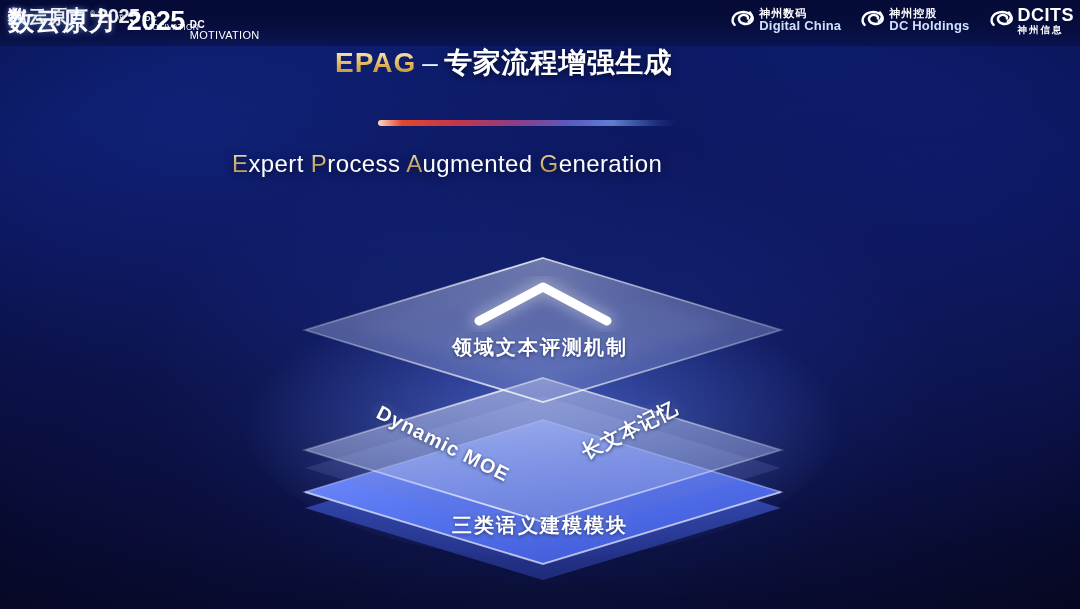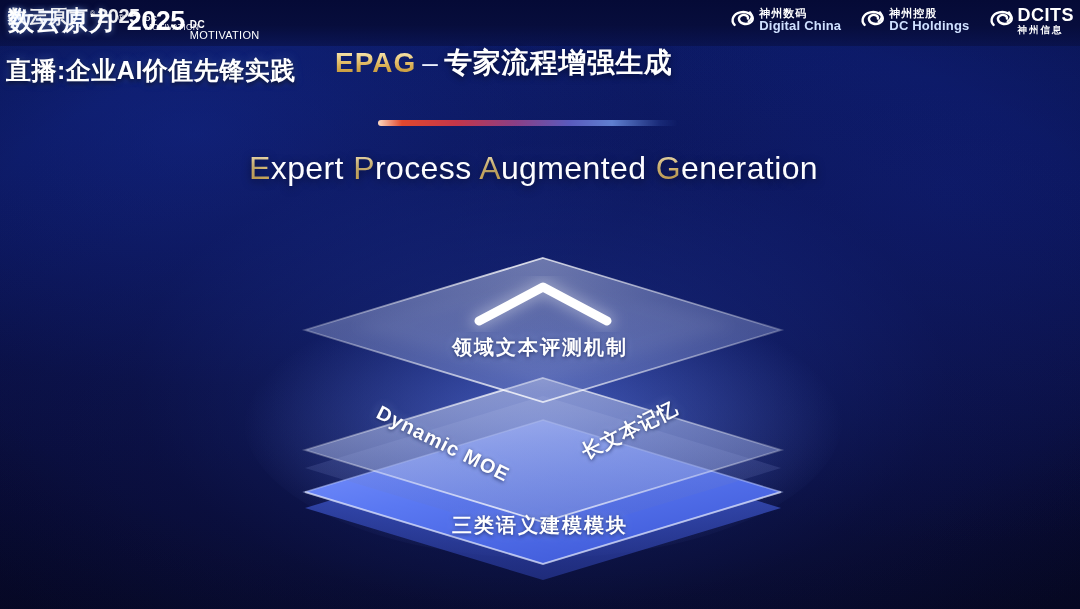--- a/index.html
+++ b/index.html
@@ -75,22 +75,22 @@
 
   
   .rule{
     position:absolute; top:120px; left:378px; width:300px; height:6px; border-radius:3px;
     background:linear-gradient(90deg,#ffd9c0 0%,#e0482e 8%,#c5364a 26%,#8a3f86 46%,#5a5bbe 64%,#5f7fd0 78%,rgba(60,90,180,.25) 94%,rgba(40,60,140,0) 100%);
     filter:blur(.3px);
   }
 
   
   .subtitle{
-    position:absolute; top:150px; left:249px; white-space:nowrap;
-    font-size:32px; font-weight:400; letter-spacing:.4px;
+    position:absolute; top:150px; left:232px; white-space:nowrap;
+    font-size:24px; font-weight:400; letter-spacing:.4px;
     color:#fdfdff; text-shadow:0 2px 8px rgba(0,0,0,.5);
   }
   .subtitle .cap{
     background:linear-gradient(180deg,#fff0c6 6%,#efd28b 40%,#d6a94c 100%);
     -webkit-background-clip:text; background-clip:text; color:transparent;
   }
 
   
   .stack{ position:absolute; left:0; top:0; width:1080px; height:609px; }
   .layerlabel{
@@ -205,21 +205,20 @@
   <div class="brand">
     <span class="brand-cn">数云原力</span>
     <span class="brand-reg">®</span>
     <span class="brand-year">2025</span>
     <span class="brand-dc">
       <span class="d1">DC</span>
       <span class="d2">MOTIVATION</span>
     </span>
   </div>
 
-  <div class="livetext">直播:企业AI价值先锋实践</div>
 
   <div class="partners">
 
     <div class="plogo">
       <svg class="swirl" viewBox="0 0 40 34">
         <path d="M8 24 C2 18 6 8 16 6 C26 4 34 9 34 15 C34 21 26 24 20 22 C14 20 12 14 17 11 C22 8 28 11 27 15" fill="none" stroke="#ffffff" stroke-width="3.4" stroke-linecap="round"></path>
         <path d="M30 6 C34 10 33 16 28 19" fill="none" stroke="#ffffff" stroke-width="3" stroke-linecap="round"></path>
       </svg>
       <span class="ptext">
         <span class="pcn">神州数码</span>

